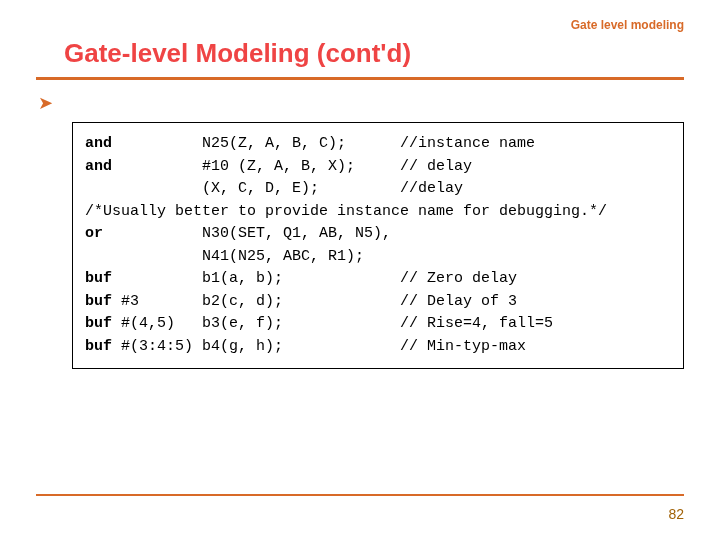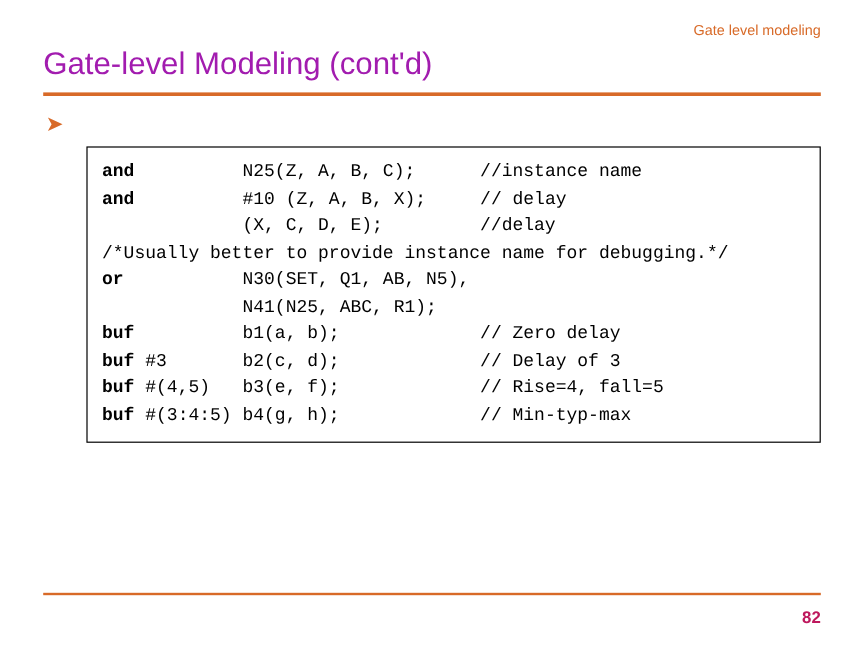--- a/index.html
+++ b/index.html
@@ -1,27 +1,27 @@
 <!DOCTYPE html>
 <html><head>
 <meta charset="utf-8">
 <style>
   * { margin: 0; padding: 0; box-sizing: border-box; }
   html, body { width: 720px; height: 540px; background: #fff; font-family: Arial, Helvetica, sans-serif; }
   .slide { position: relative; width: 720px; height: 540px; padding: 24px 36px 0 36px; }
-  .header-label { position: absolute; top: 18px; right: 36px; font-size: 12px; font-weight: normal; color: #d86a28; text-align: right; }
-  .title { font-size: 26px; font-weight: normal; color: #a21caf; margin-top: 14px; }
+  .header-label { position: absolute; top: 18px; right: 36px; font-size: 12px; font-weight: bold; color: #d86a28; text-align: right; }
+  .title { font-size: 26px; font-weight: bold; color: #ef4444; margin-top: 14px; margin-left: 28px; }
   .title-rule { border: none; border-top: 3px solid #d86a28; margin-top: 8px; margin-bottom: 14px; }
   .bullet-row { display: flex; align-items: center; gap: 8px; margin-bottom: 10px; padding-left: 2px; }
   .bullet-arrow { color: #d86a28; font-size: 18px; line-height: 1; }
   .bullet-text { font-family: Georgia, "Times New Roman", serif; font-size: 20px; color: #222; }
   .code-box { border: 1.5px solid #000; padding: 10px 12px; font-family: "Courier New", Courier, monospace; font-size: 15px; line-height: 1.5; white-space: pre; overflow: hidden; margin-left: 36px; }
   .code-box b { font-weight: bold; }
   .footer-rule { position: absolute; left: 36px; right: 36px; bottom: 44px; border: none; border-top: 2px solid #d86a28; }
-  .page-num { position: absolute; right: 36px; bottom: 18px; font-size: 14px; color: #be185d; font-weight: bold; }
+  .page-num { position: absolute; right: 36px; bottom: 18px; font-size: 14px; color: #a16207; }
 </style>
 </head>
 <body>
 
 <div class="slide">
 
   <div class="header-label">Gate level modeling</div>
 
   <h1 class="title">Gate-level Modeling (cont'd)</h1>
   <hr class="title-rule">

